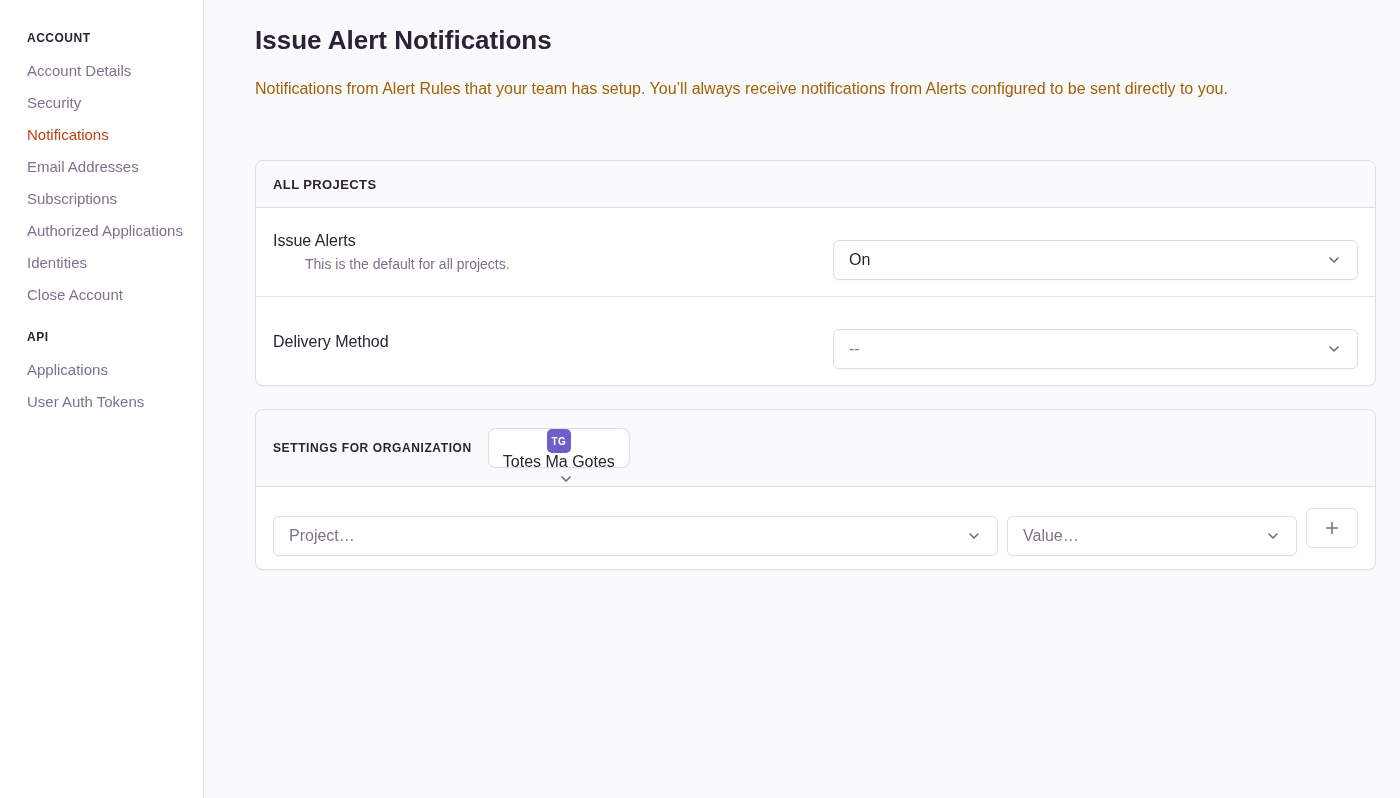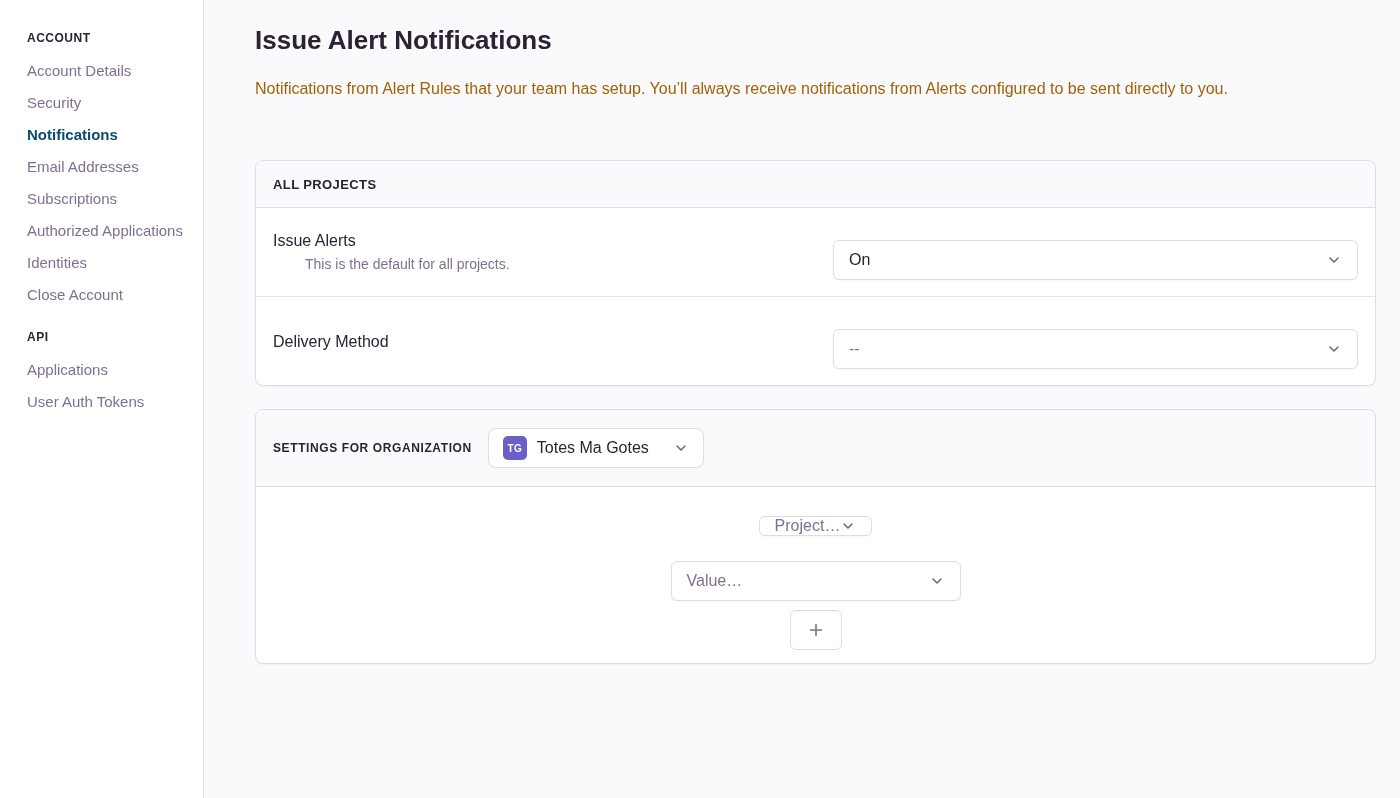--- a/index.html
+++ b/index.html
@@ -29,22 +29,22 @@
     line-height: 16px;
   }
   .nav-item {
     font-size: 15px;
     line-height: 18px;
     padding: 7px 0;
     color: #80708f;
     cursor: pointer;
   }
   .nav-item.active {
-    color: #0c4a6e;
-    font-weight: bold;
+    color: #c2410c;
+    font-weight: normal;
   }
   .nav-section + .nav-section { margin-top: 18px; }
 
   
   .main {
     margin-left: 224px;
     padding: 24px 24px 0 31px;
   }
   .page-title {
     font-size: 26px;
@@ -133,29 +133,29 @@
     font-size: 12px;
     font-weight: bold;
     letter-spacing: 0.6px;
     text-transform: uppercase;
     color: #2b2233;
   }
   .org-select {
     height: 40px;
     display: inline-flex;
     align-items: center;
-    gap: 10px;
     padding: 0 14px;
     background: #ffffff;
     border: 1px solid #e0dce5;
     border-radius: 8px;
     cursor: pointer;
     font-size: 16px;
     color: #2b2233;
     box-shadow: 0 1px 2px rgba(43, 34, 51, 0.03);
+    flex-direction: column;
   }
   .org-avatar {
     width: 24px;
     height: 24px;
     border-radius: 5px;
     background: #6c5fc7;
     color: #ffffff;
     font-size: 10px;
     font-weight: bold;
     letter-spacing: 0.3px;
@@ -163,21 +163,20 @@
     align-items: center;
     justify-content: center;
     flex: none;
   }
   .org-select .chevron { margin-left: 14px; }
   .org-body {
     display: flex;
     align-items: center;
     gap: 9px;
     padding: 13px 17px;
-    flex-direction: column;
   }
   .select.project-select { flex: 1; width: auto; }
   .select.value-select { width: 290px; flex: none; }
   .add-btn {
     width: 52px;
     height: 40px;
     flex: none;
     display: flex;
     align-items: center;
     justify-content: center;

